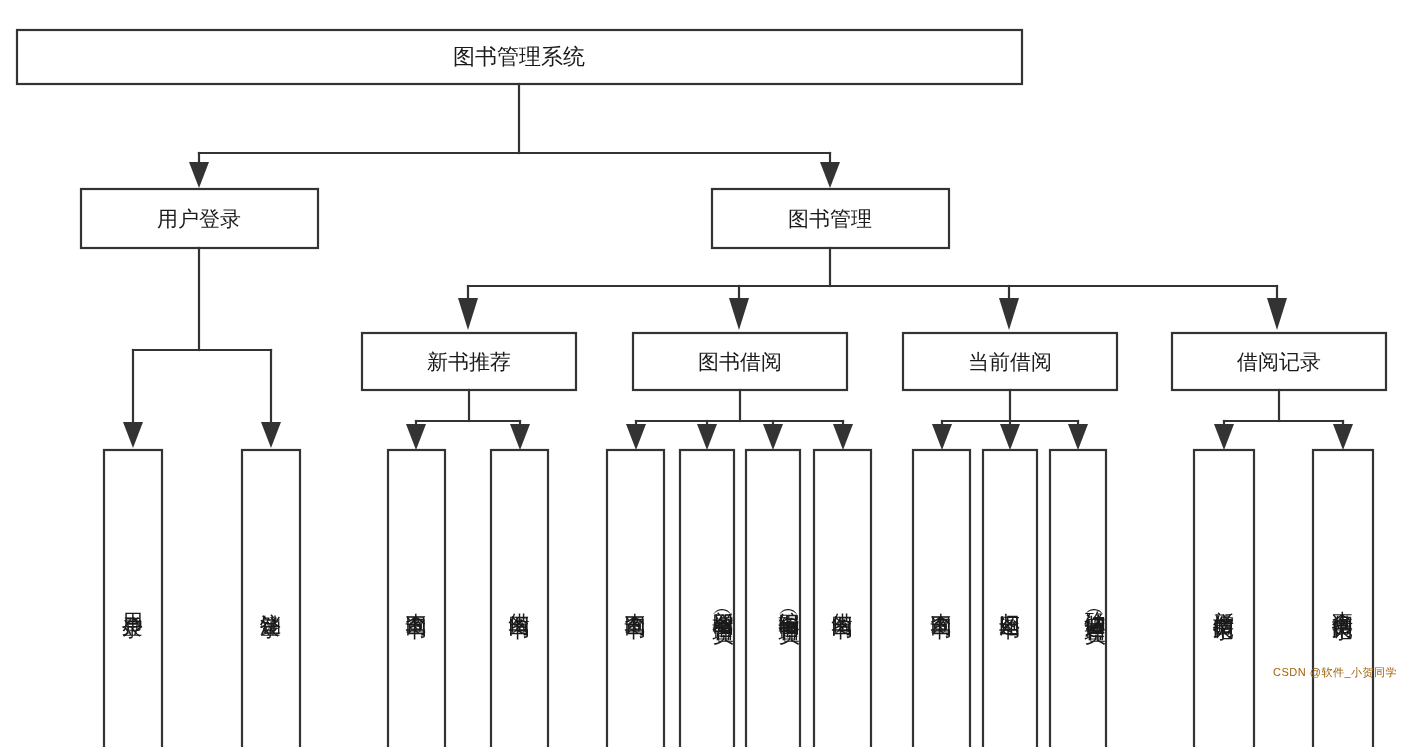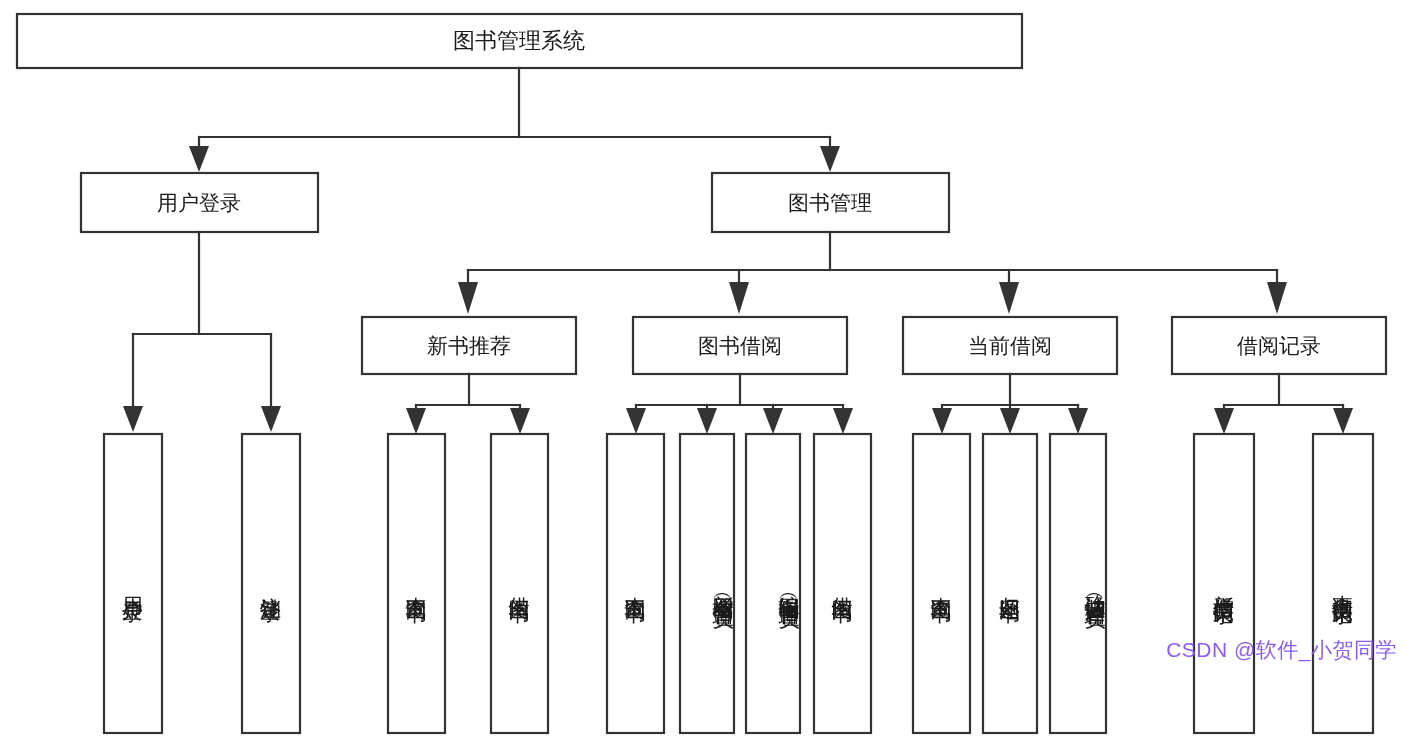--- a/index.html
+++ b/index.html
@@ -10,21 +10,21 @@
   body {
     width: 1405px;
     height: 747px;
     font-family: "Liberation Sans", "DejaVu Sans", sans-serif;
     overflow: hidden;
     position: relative;
   }
   #diagram-root {
     position: absolute;
     left: 0;
-    top: 0;
+    top: 16px;
     width: 1405px;
     height: 668px;
   }
   svg#flow {
     display: block;
     width: 1405px;
     height: 747px;
   }
   .node-box {
     fill: #ffffff;
@@ -71,22 +71,22 @@
     pointer-events: none;
   }
   .vlabel.topalign {
     align-items: flex-start;
   }
   #watermark {
     position: absolute;
     right: 8px;
     bottom: 4px;
     font-family: "Liberation Sans", "DejaVu Sans", sans-serif;
-    font-size: 21px;
-    color: #8b5cf6;
+    font-size: 11px;
+    color: #a16207;
     letter-spacing: 0.5px;
     white-space: nowrap;
     pointer-events: none;
   }
 </style>
 </head>
 <body>
 
 <div id="diagram-root">
 

